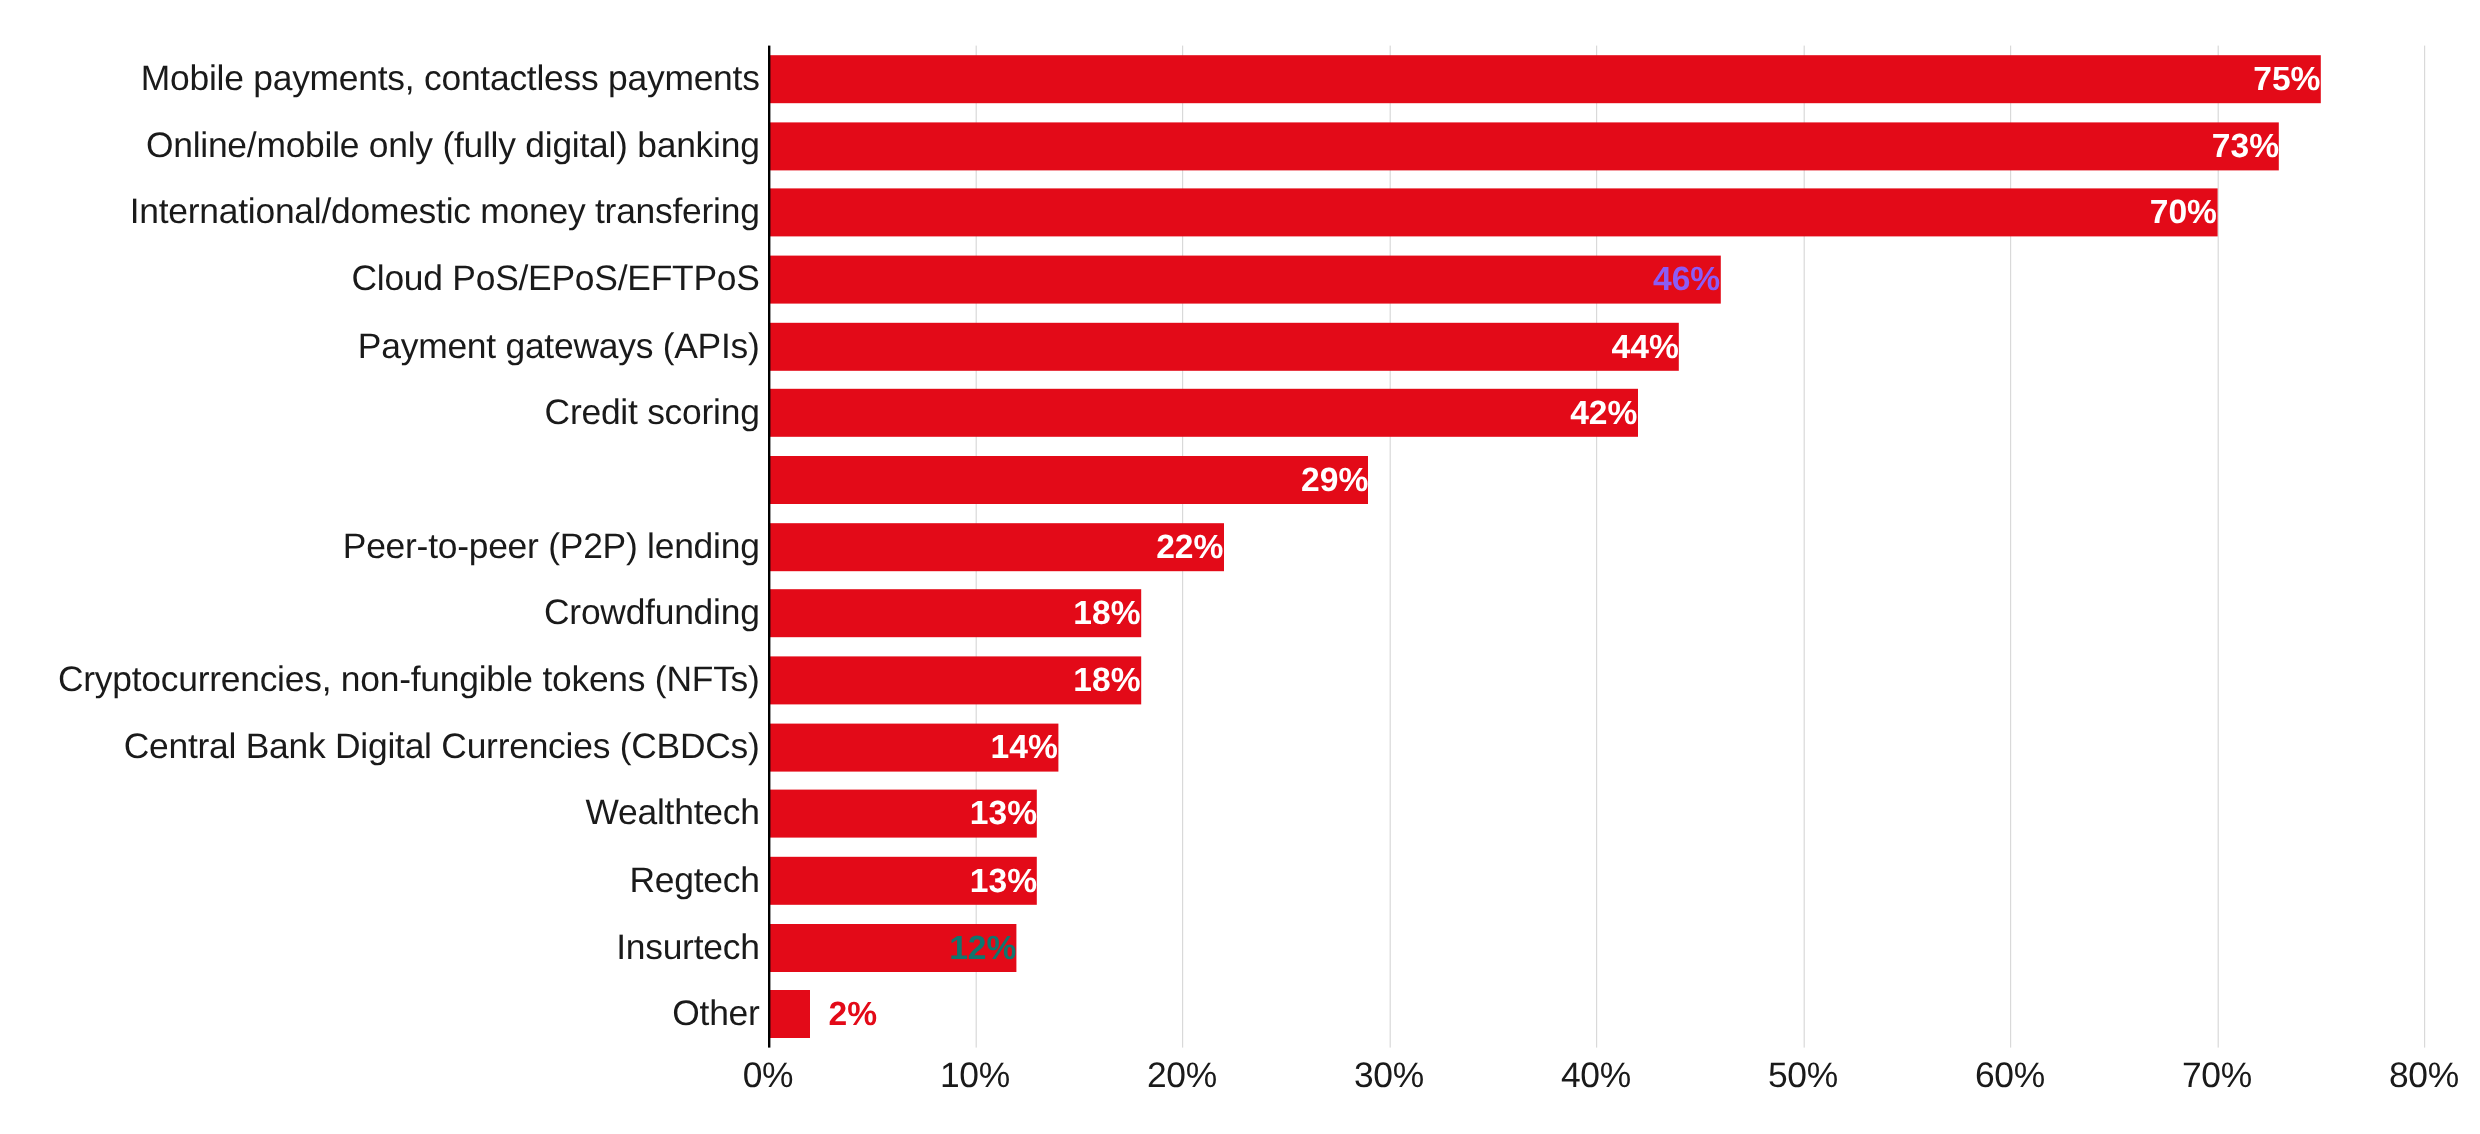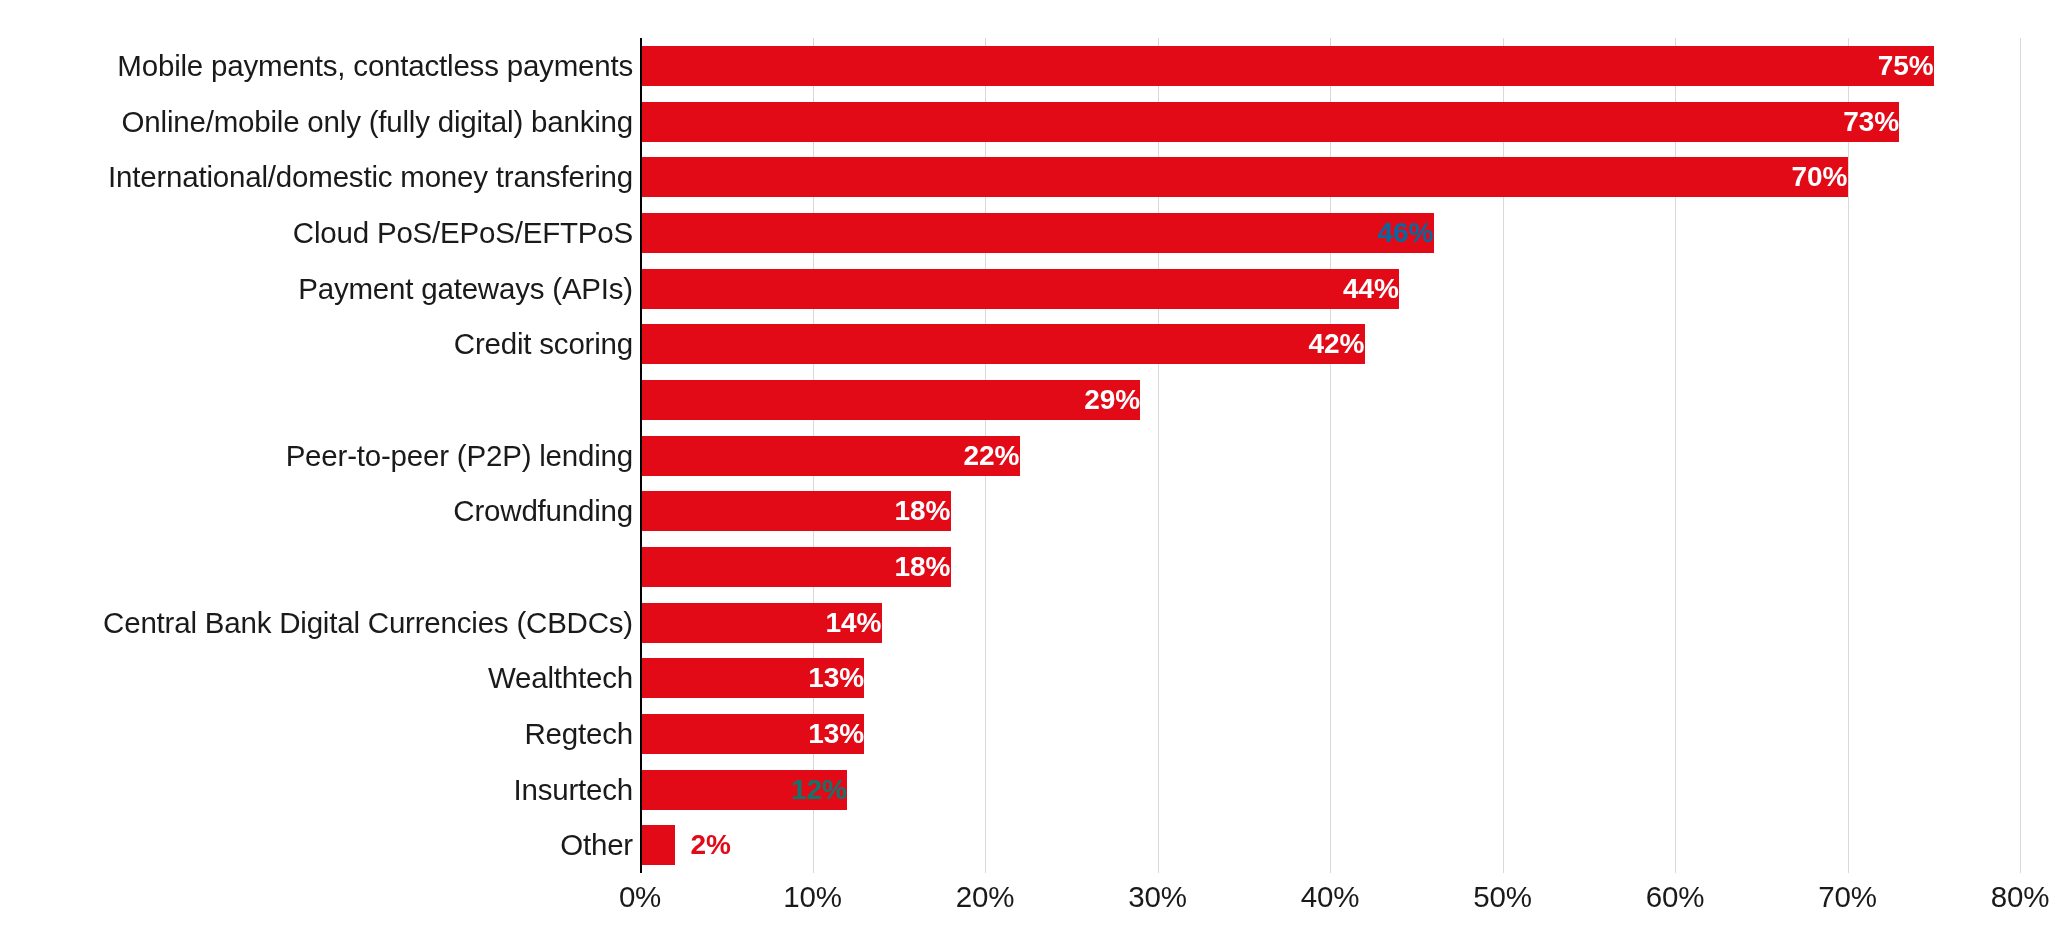--- a/index.html
+++ b/index.html
@@ -124,20 +124,21 @@
 
   <div class="cat-labels">
       <div class="cat-label" style="top: 7.83333px;">Mobile payments, contactless payments</div>
       <div class="cat-label" style="top: 63.5px;">Online/mobile only (fully digital) banking</div>
       <div class="cat-label" style="top: 119.167px;">International/domestic money transfering</div>
       <div class="cat-label" style="top: 174.833px;">Cloud PoS/EPoS/EFTPoS</div>
       <div class="cat-label" style="top: 230.5px;">Payment gateways (APIs)</div>
       <div class="cat-label" style="top: 286.167px;">Credit scoring</div>
       <div class="cat-label" style="top: 397.5px;">Peer-to-peer (P2P) lending</div>
       <div class="cat-label" style="top: 453.167px;">Crowdfunding</div>
+      <div class="cat-label" style="top: 508.833px;">Cryptocurrencies, non-fungible tokens (NFTs)</div>
       <div class="cat-label" style="top: 564.5px;">Central Bank Digital Currencies (CBDCs)</div>
       <div class="cat-label" style="top: 620.167px;">Wealthtech</div>
       <div class="cat-label" style="top: 675.833px;">Regtech</div>
       <div class="cat-label" style="top: 731.5px; margin-left: 24px;">Insurtech</div>
       <div class="cat-label" style="top: 787.167px; padding-left: 32px;">Other</div>
     </div>
 
   <div class="plot">
       <div class="gridline zero" style="left: 0px;"></div>
       <div class="gridline" style="left: 172.5px;"></div>
@@ -155,21 +156,21 @@
       <div class="bar-row" style="top: 63.5px;">
         <div class="bar" style="width: 1259.25px; background: rgb(227, 10, 24);"></div>
         <div class="bar-value inside" style="width: 1259.25px; color: rgb(255, 255, 255);">73%</div>
       </div>
       <div class="bar-row" style="top: 119.167px;">
         <div class="bar" style="width: 1207.5px; background: rgb(227, 10, 24);"></div>
         <div class="bar-value inside" style="width: 1207.5px; color: rgb(255, 255, 255);">70%</div>
       </div>
       <div class="bar-row" style="top: 174.833px;">
         <div class="bar" style="width: 793.5px; background: rgb(227, 10, 24);"></div>
-        <div class="bar-value inside" style="width: 793.5px; color: #0369a1;">46%</div>
+        <div class="bar-value inside" style="width: 793.5px; color: #8b5cf6;">46%</div>
       </div>
       <div class="bar-row" style="top: 230.5px;">
         <div class="bar" style="width: 759px; background: rgb(227, 10, 24);"></div>
         <div class="bar-value inside" style="width: 759px; color: rgb(255, 255, 255);">44%</div>
       </div>
       <div class="bar-row" style="top: 286.167px;">
         <div class="bar" style="width: 724.5px; background: rgb(227, 10, 24);"></div>
         <div class="bar-value inside" style="width: 724.5px; color: rgb(255, 255, 255);">42%</div>
       </div>
       <div class="bar-row" style="top: 341.833px; padding-left: 32px;">

